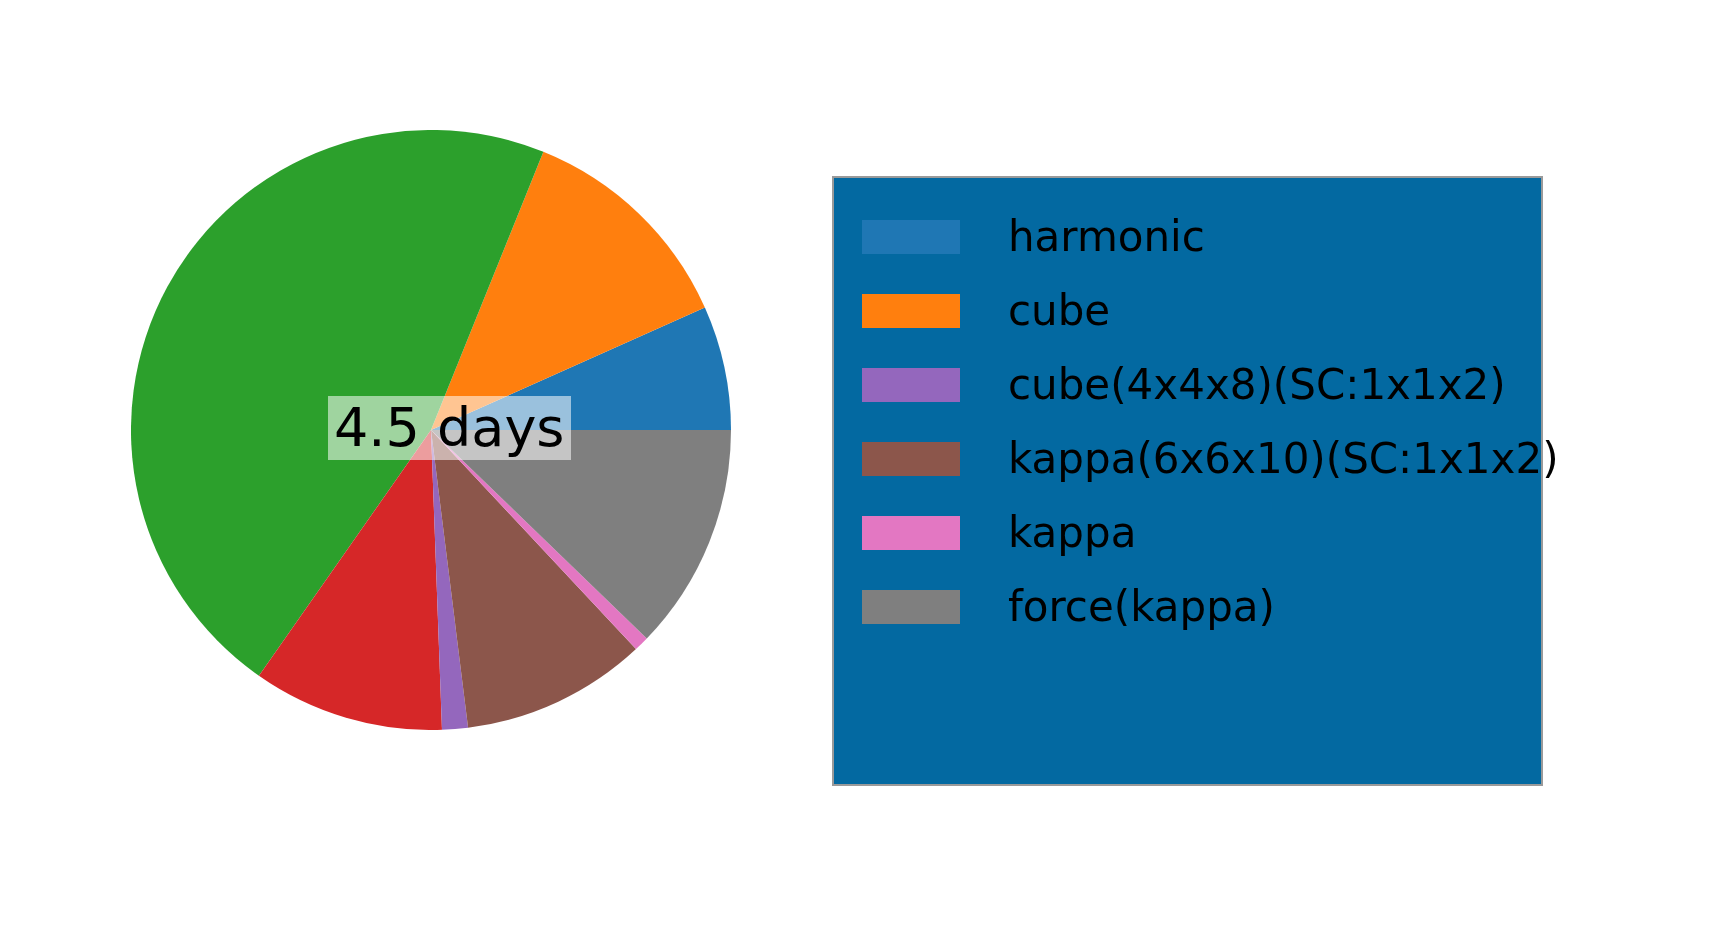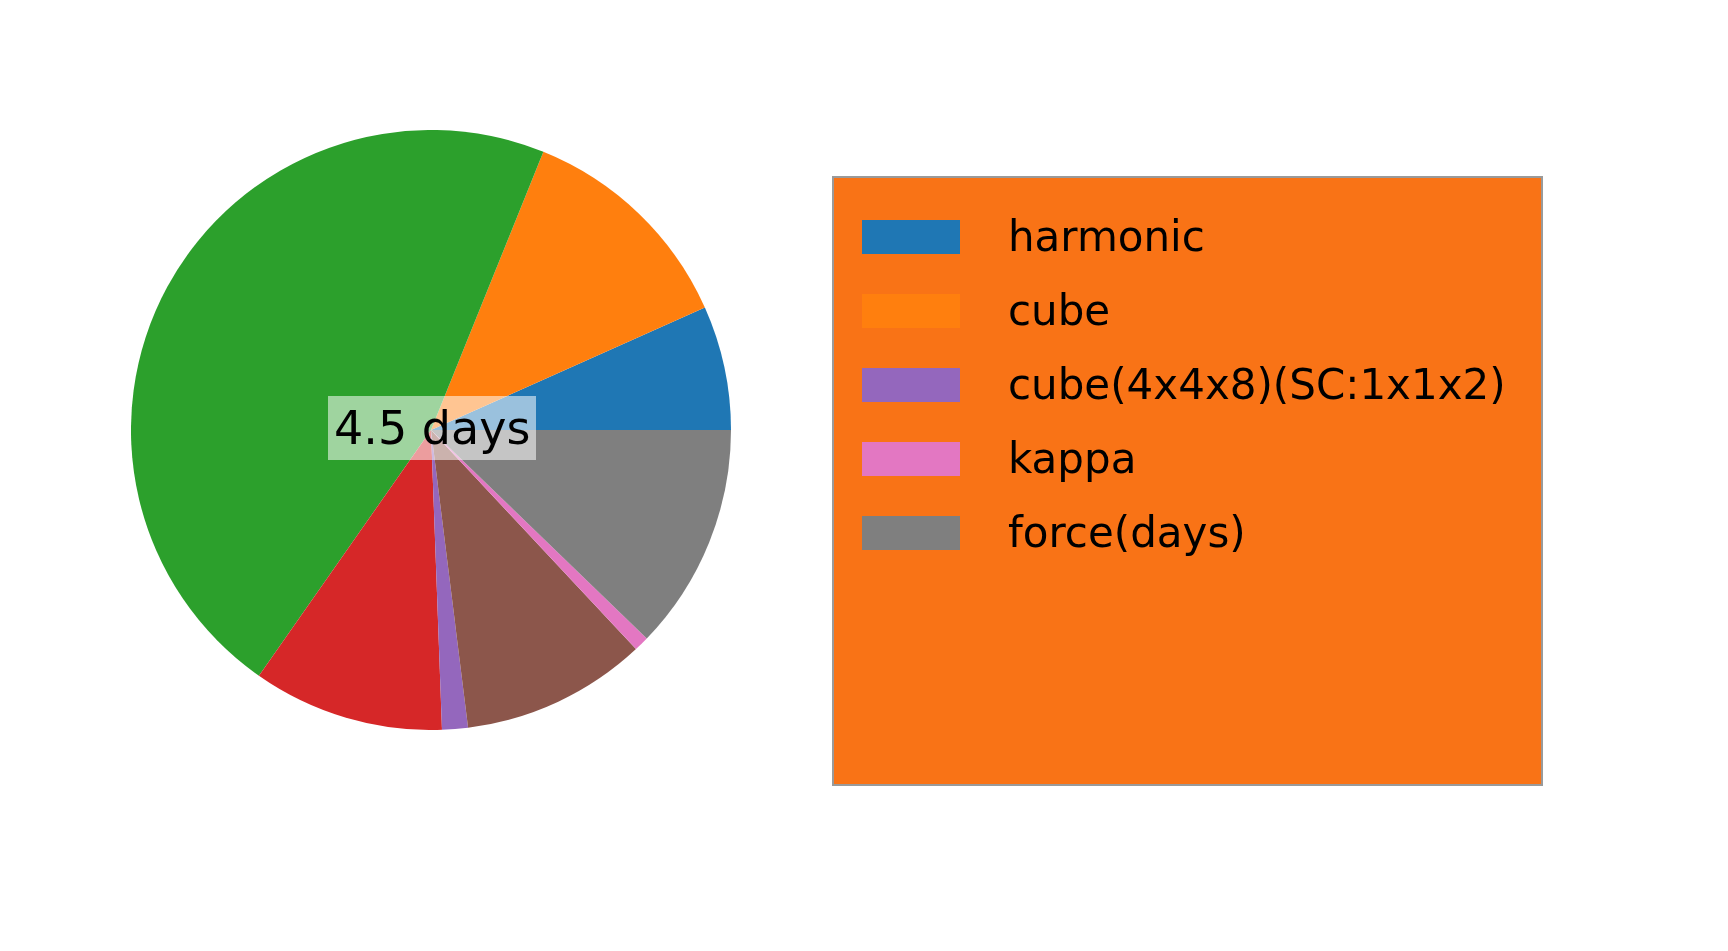--- a/index.html
+++ b/index.html
@@ -33,36 +33,36 @@
     top: 396px;
     height: 64px;
     display: flex;
     align-items: center;
     justify-content: center;
     padding: 0 6px;
     background: rgba(255,255,255,0.55);
     box-sizing: border-box;
   }
   #center-label .txt {
-    font-size: 46px;
+    font-size: 54px;
     line-height: 56px;
     color: #000000;
     white-space: nowrap;
     letter-spacing: 0px;
   }
 
   
   #legend {
     position: absolute;
     left: 832px;
     top: 176px;
     width: 711px;
     height: 610px;
     border: 2px solid #9a9a9a;
-    background: #f97316;
+    background: #0369a1;
     box-sizing: border-box;
     padding: 22px 18px 22px 28px;
   }
   #legend-list {
     display: flex;
     flex-direction: column;
     justify-content: flex-start;
   }
   .legend-row {
     display: flex;
@@ -114,23 +114,27 @@
         </div>
         <div class="legend-row">
           <span class="legend-swatch" style="background: rgb(255, 127, 14);"></span>
           <span class="legend-text">cube</span>
         </div>
         <div class="legend-row">
           <span class="legend-swatch" style="background: rgb(148, 103, 189);"></span>
           <span class="legend-text">cube(4x4x8)(SC:1x1x2)</span>
         </div>
         <div class="legend-row">
+          <span class="legend-swatch" style="background: rgb(140, 86, 75);"></span>
+          <span class="legend-text">kappa(6x6x10)(SC:1x1x2)</span>
+        </div>
+        <div class="legend-row">
           <span class="legend-swatch" style="background: rgb(227, 119, 194);"></span>
           <span class="legend-text">kappa</span>
         </div>
         <div class="legend-row">
           <span class="legend-swatch" style="background: rgb(127, 127, 127);"></span>
-          <span class="legend-text">force(days)</span>
+          <span class="legend-text">force(kappa)</span>
         </div>
       </div>
   </div>
 
 </div>
 
 </body></html>

